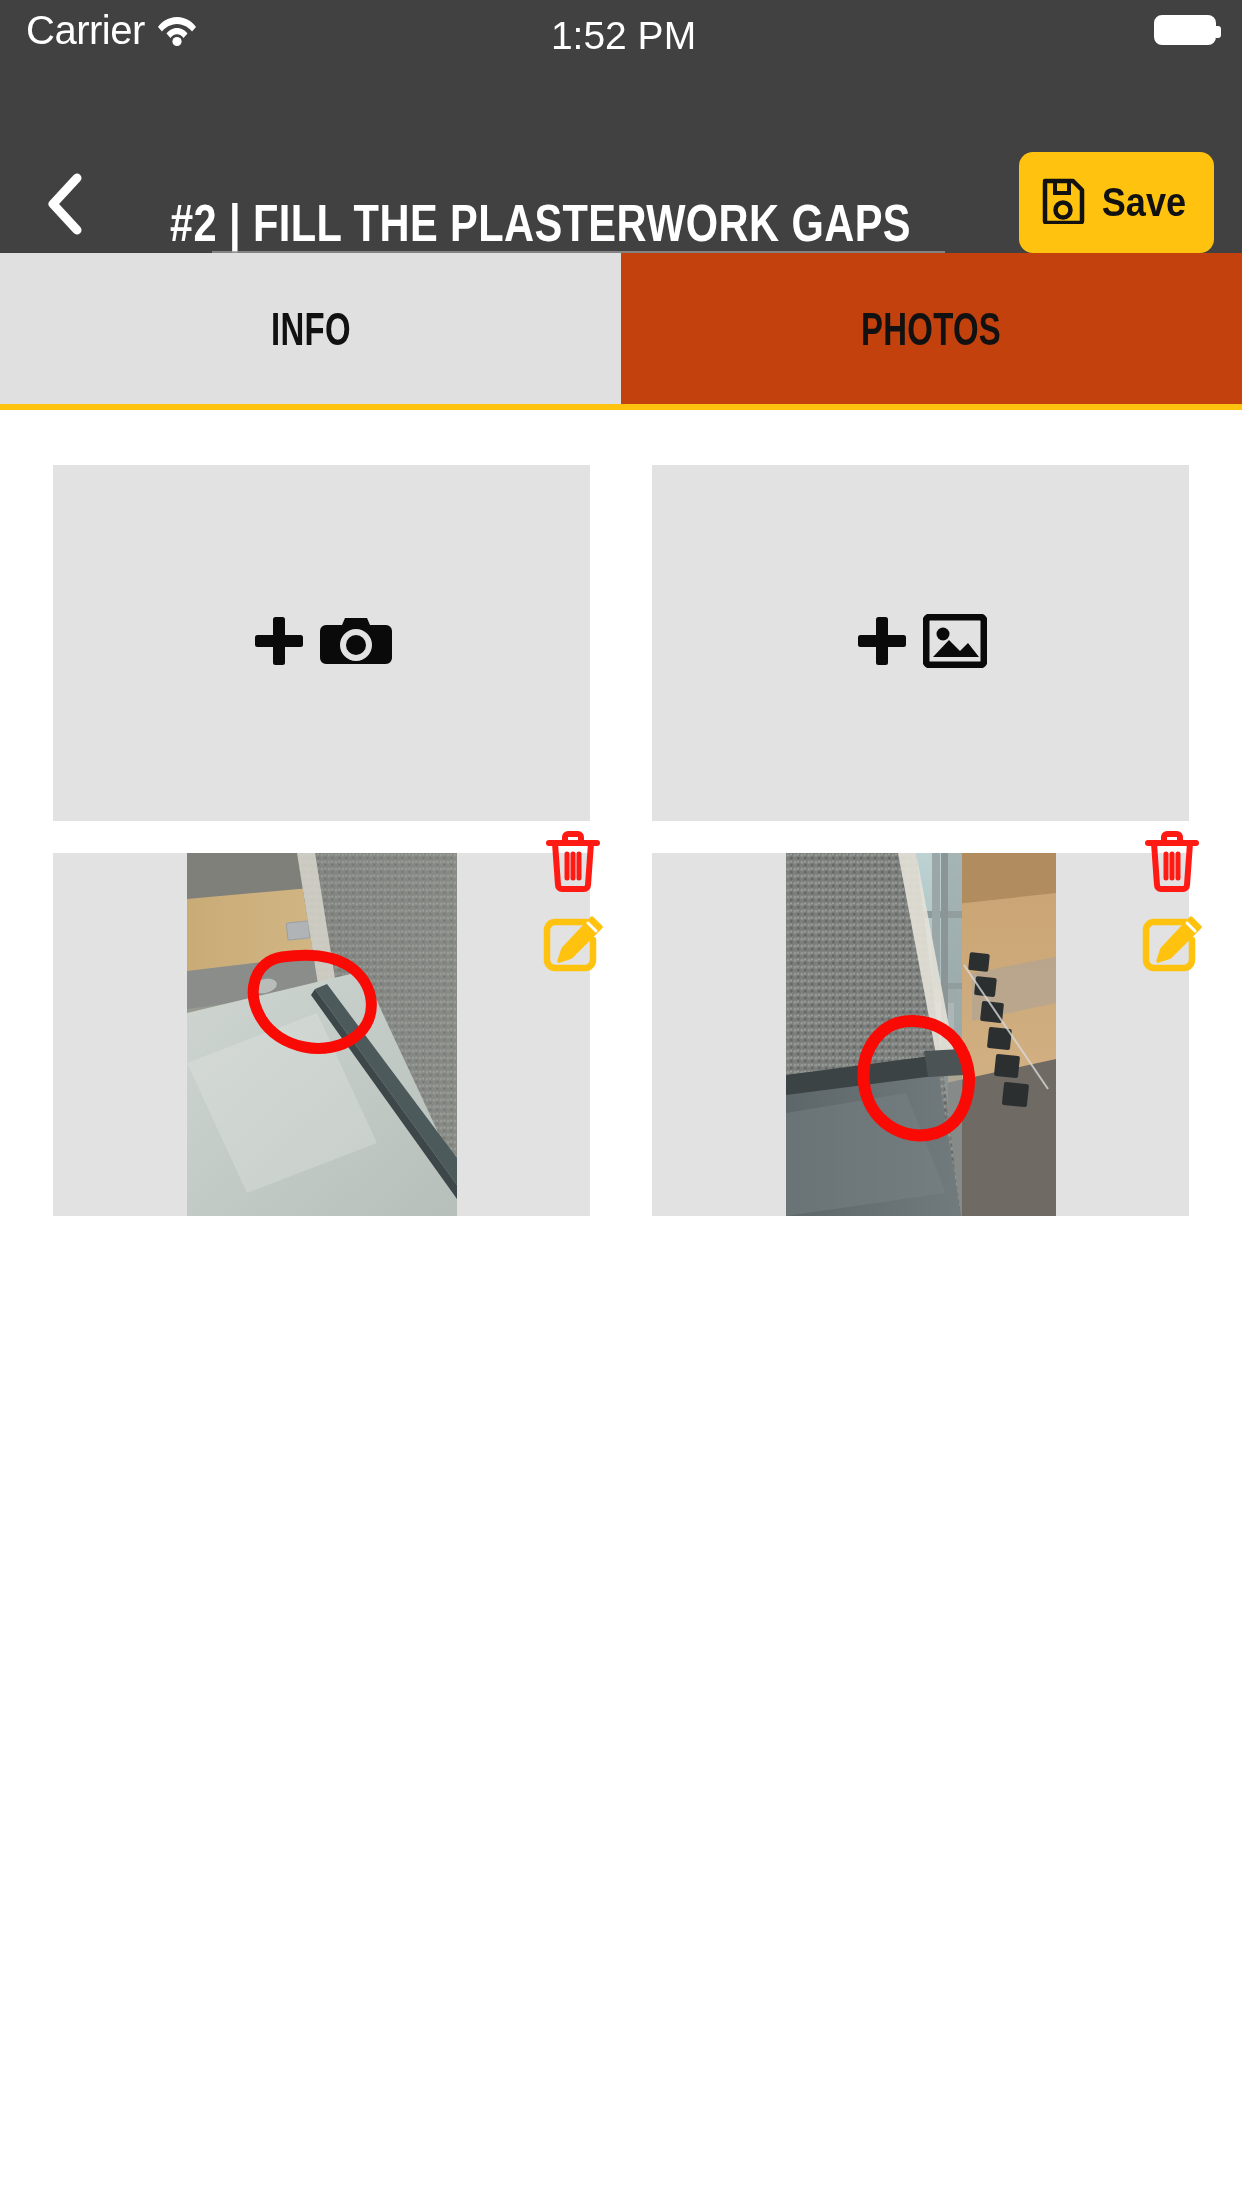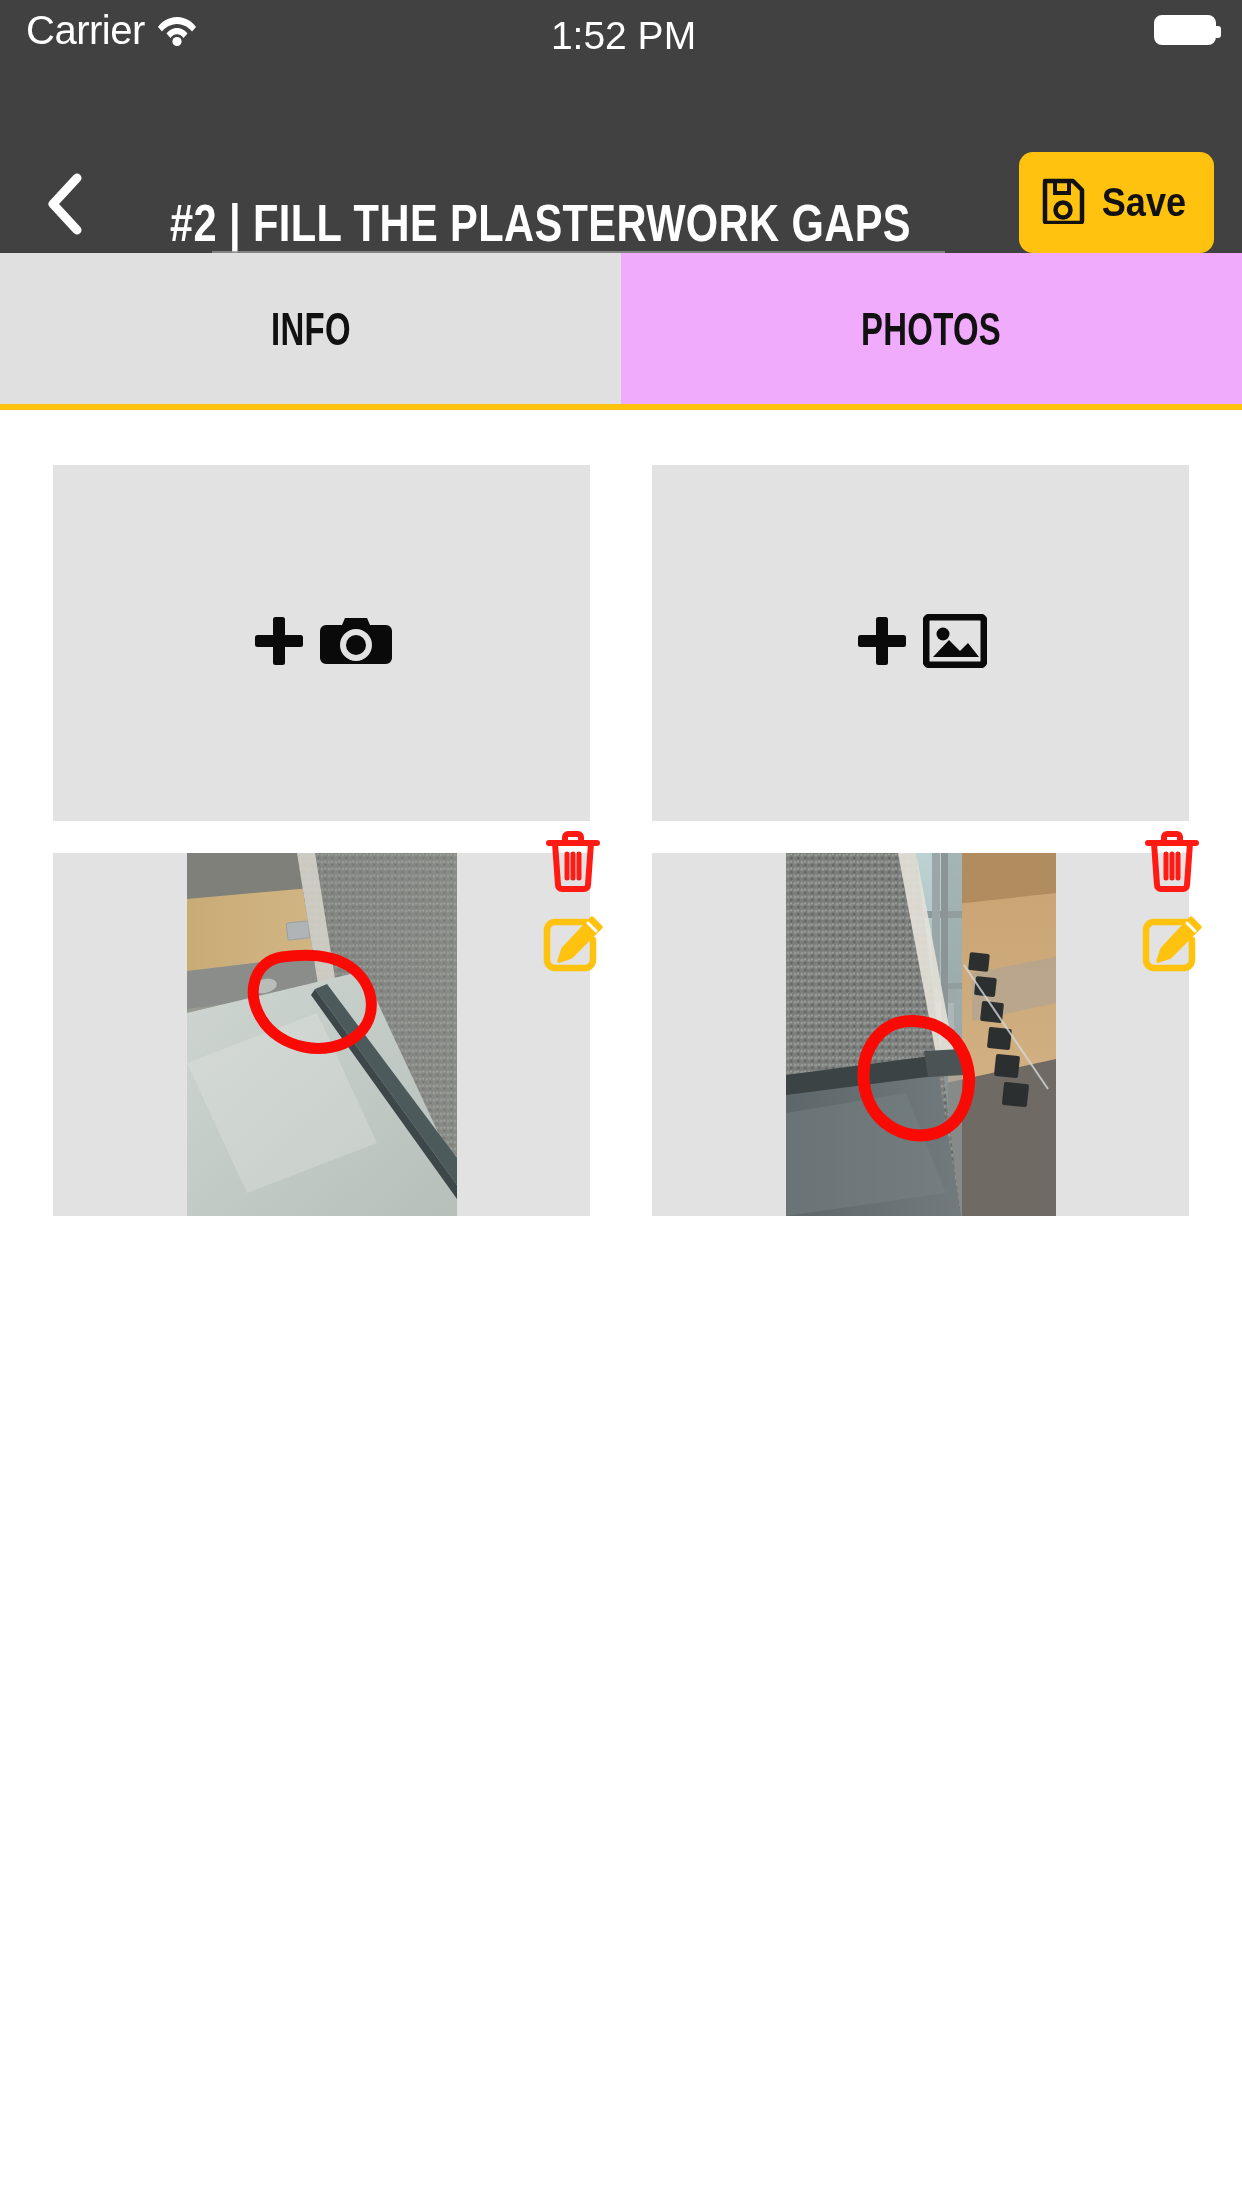--- a/index.html
+++ b/index.html
@@ -93,21 +93,21 @@
     background:#e0e0e0;
     border-bottom:6px solid #FFC20E;
   }
   .tab{
     flex:1 1 0;
     display:flex; align-items:center; justify-content:center;
     cursor:pointer;
     background:#e0e0e0;
     border:none;
   }
-  .tab.is-active{ background:#f0abfc; }
+  .tab.is-active{ background:#c2410c; }
   .tab-label{
     font-size:47px; font-weight:700; color:#111111;
     letter-spacing:0.4px;
     transform:scaleX(0.70);
     transform-origin:center;
     white-space:nowrap;
   }
 
   
   .content{ padding:0; background:#ffffff; height:1798px; }

